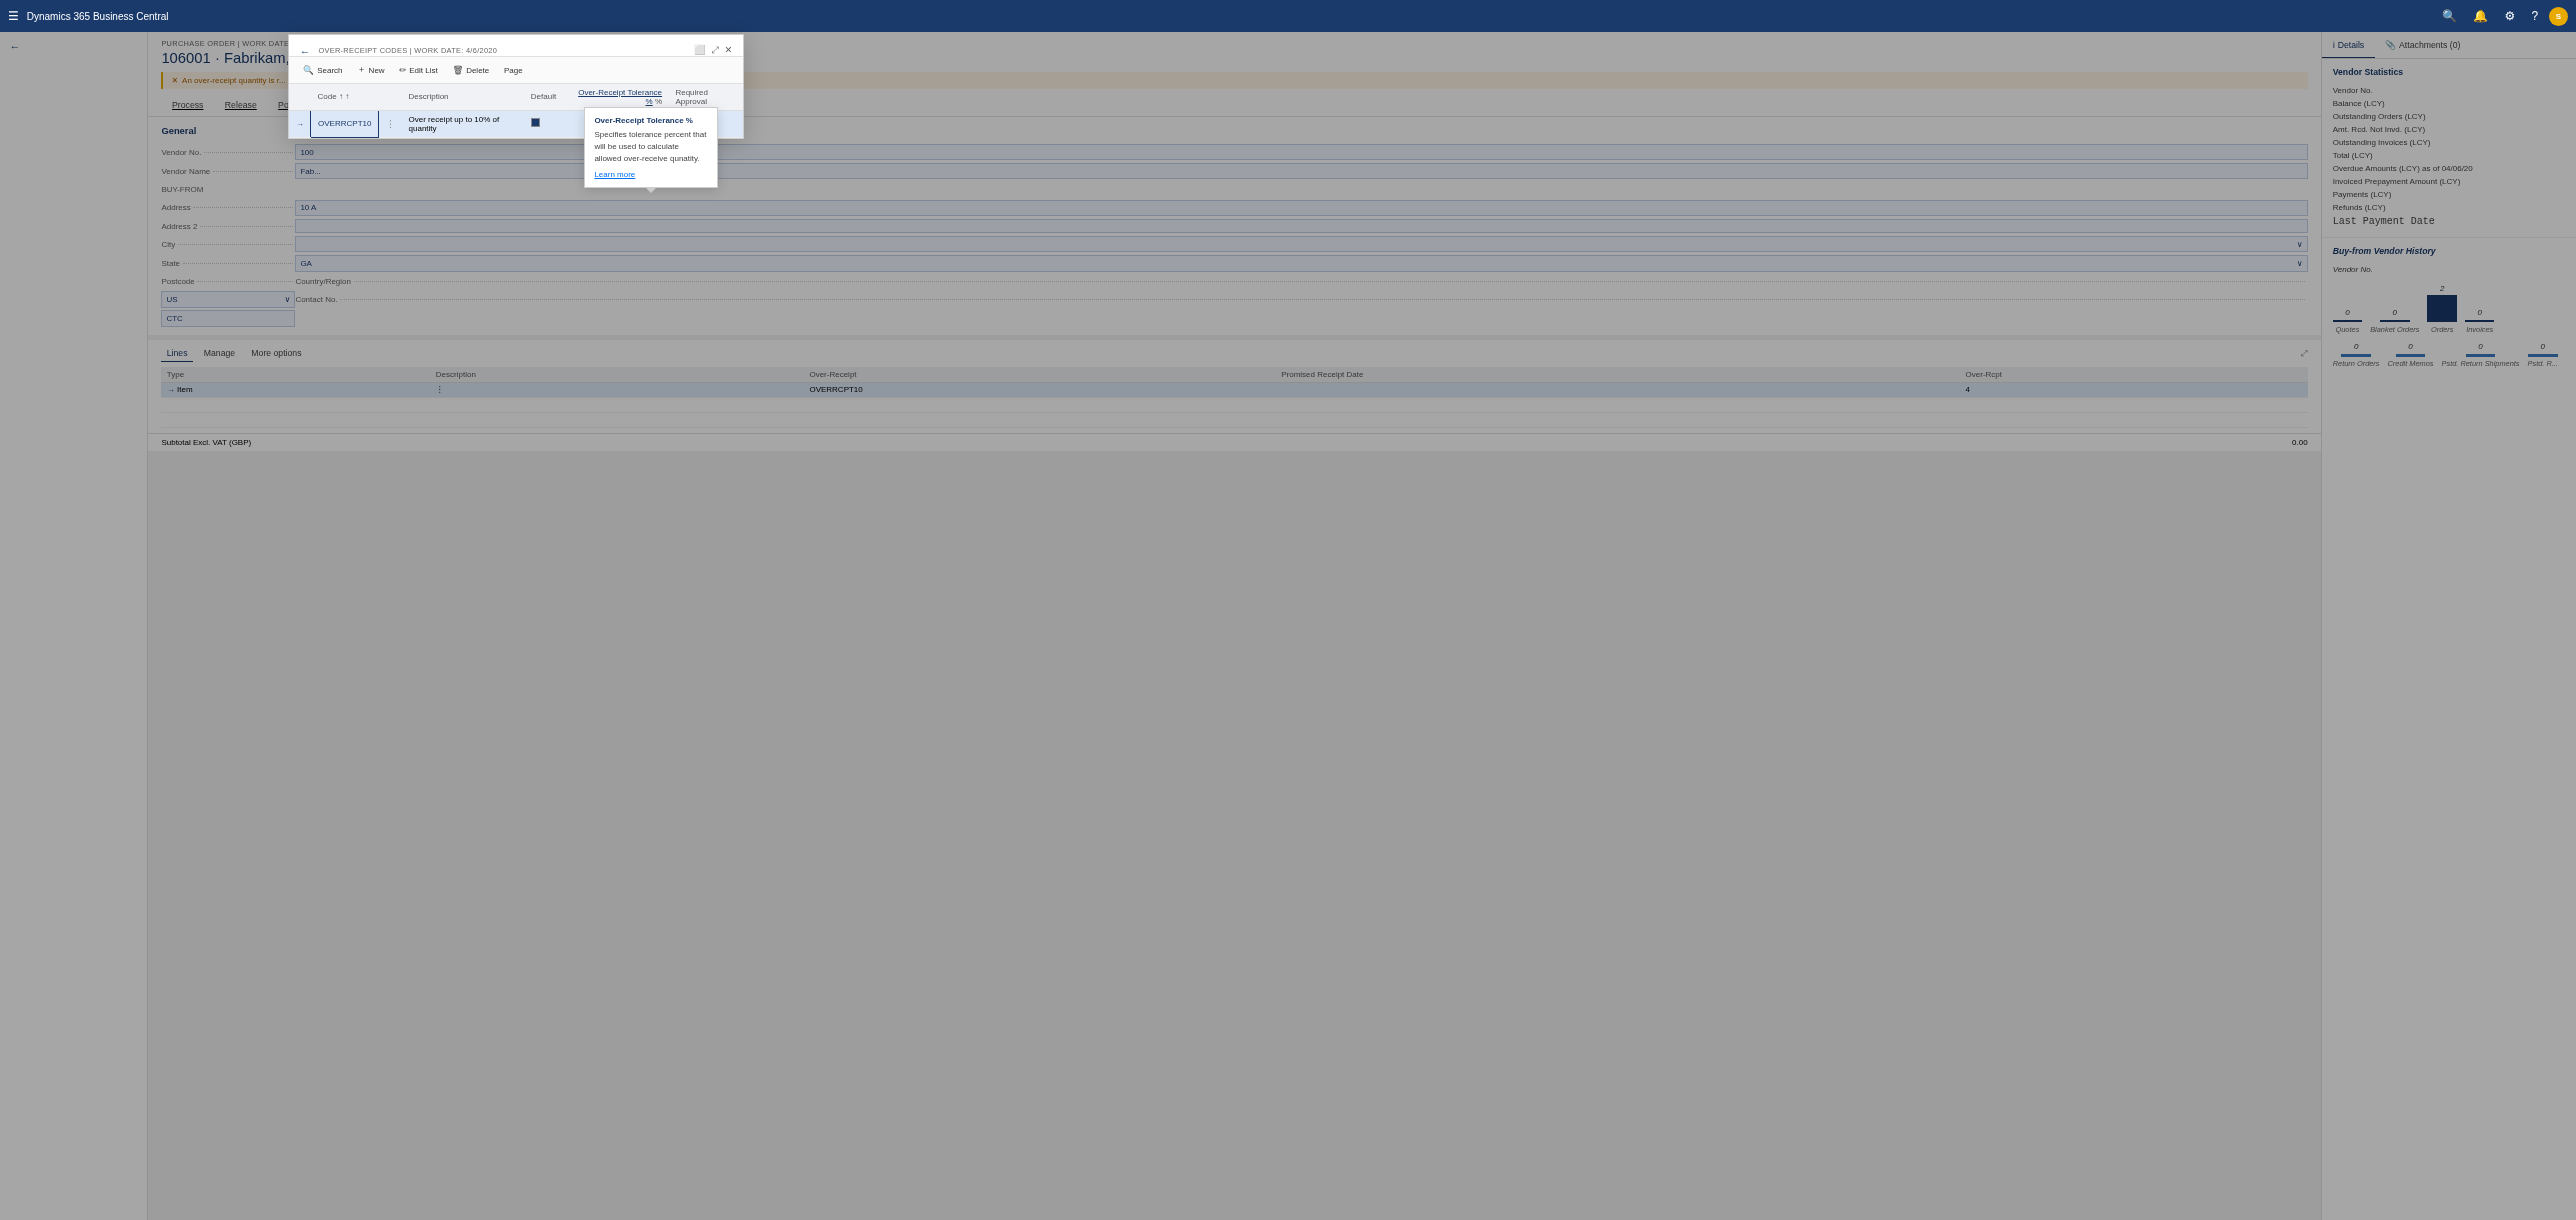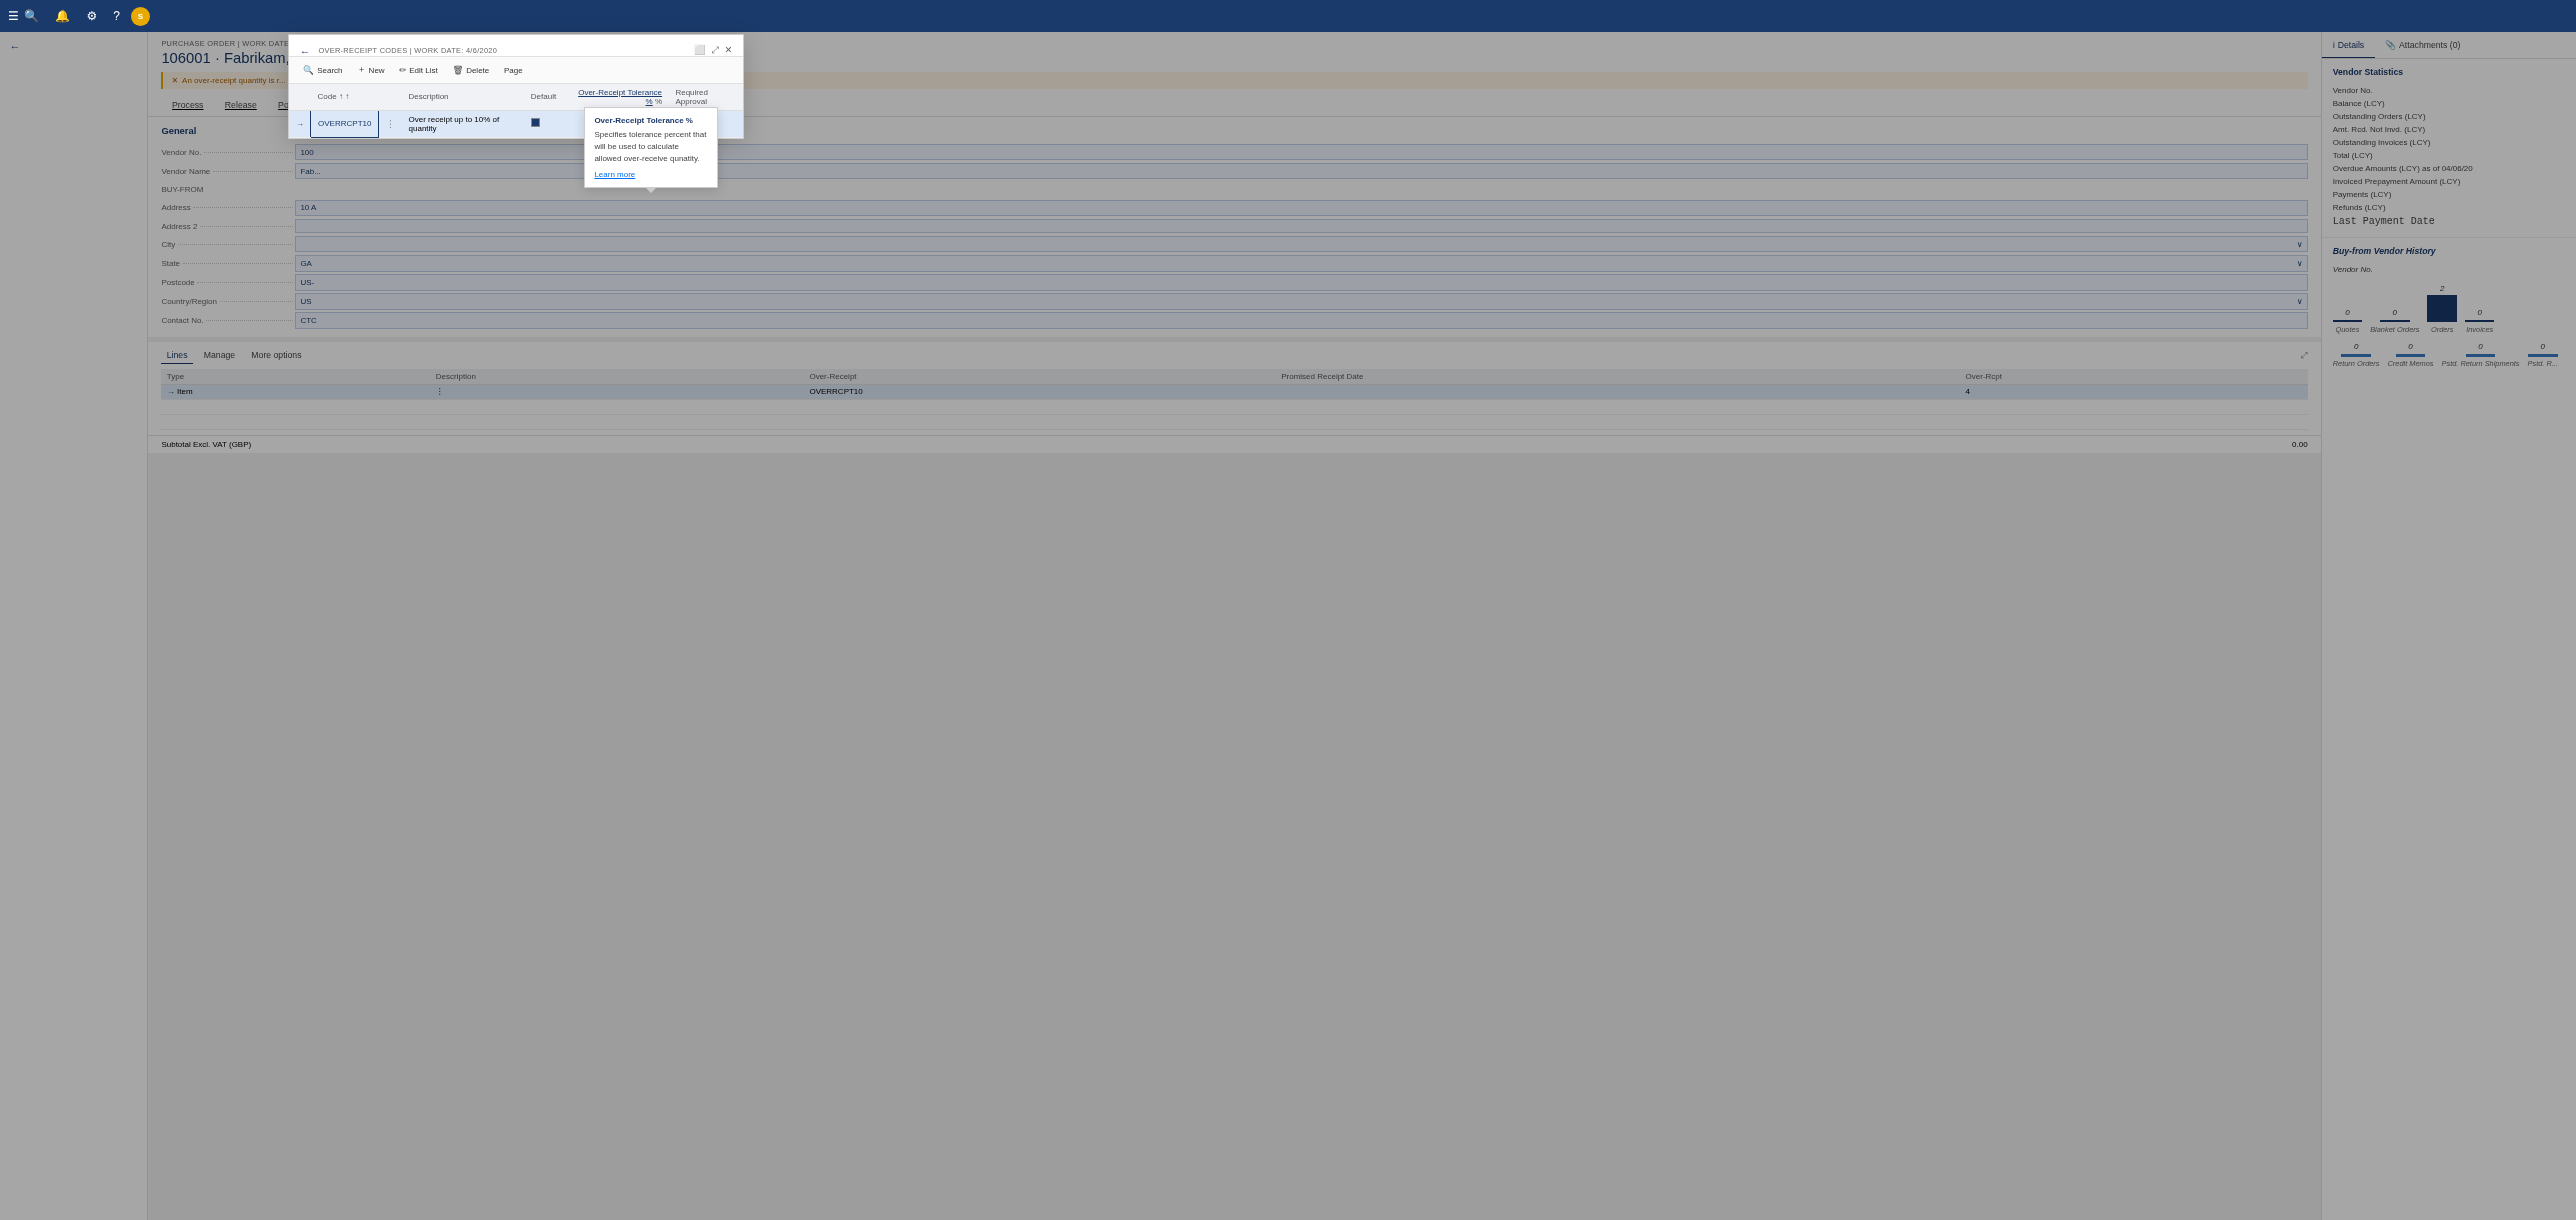--- a/index.html
+++ b/index.html
@@ -108,20 +108,21 @@
     .modal-table-wrapper { overflow-x: auto; }
   </style>
 </head>
 <body>
 
 <div class="overlay-backdrop"></div>
 
 <div class="top-nav">
   <div class="nav-grid">
     <span style="font-size:12px; cursor:pointer; color:white;">☰</span>
+    <span class="app-title">Dynamics 365 Business Central</span>
     <div class="nav-icons">
       <span class="nav-icon">🔍</span>
       <span class="nav-icon">🔔</span>
       <span class="nav-icon">⚙</span>
       <span class="nav-icon">?</span>
       <div class="user-avatar">S</div>
     </div>
   </div>
 </div>
 
@@ -201,21 +202,20 @@
         </div>
         <div class="form-value with-arrow">
           <span>GA</span>
             <span>∨</span>
         </div>
 
         <div class="form-label">
           <span>Postcode</span>
             <span class="dots"></span>
         </div>
-        <div class="form-value">US-</div>
 
         <div class="form-label">
           <span>Country/Region</span>
             <span class="dots"></span>
         </div>
         <div class="form-value with-arrow">
           <span>US</span>
             <span>∨</span>
         </div>
 

